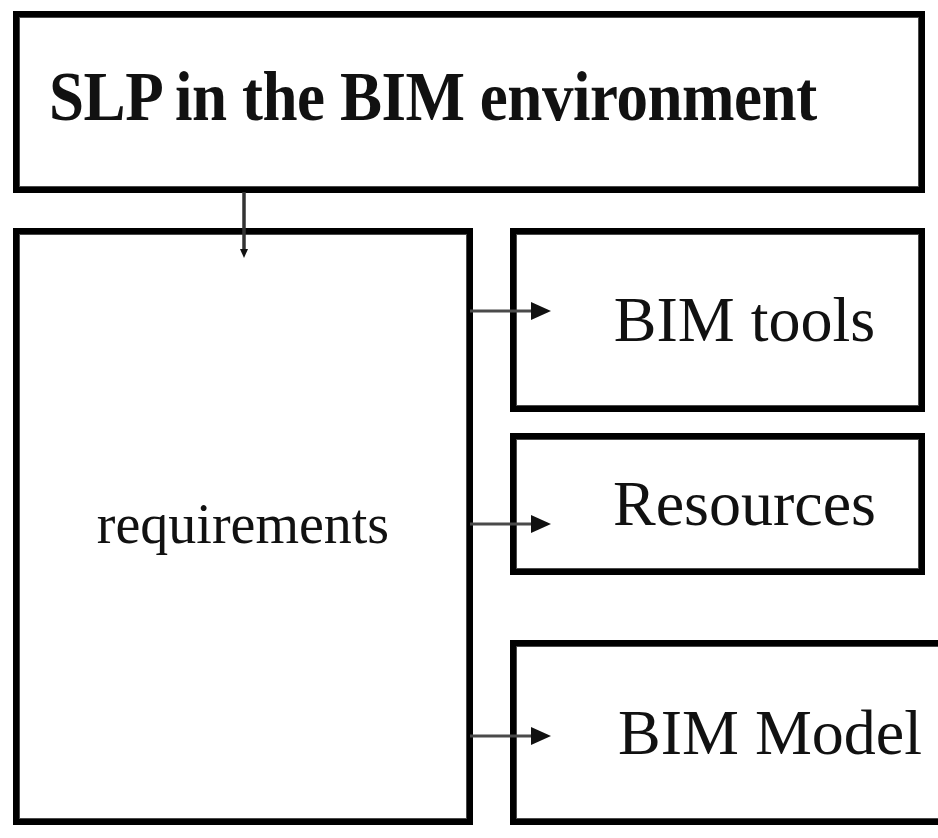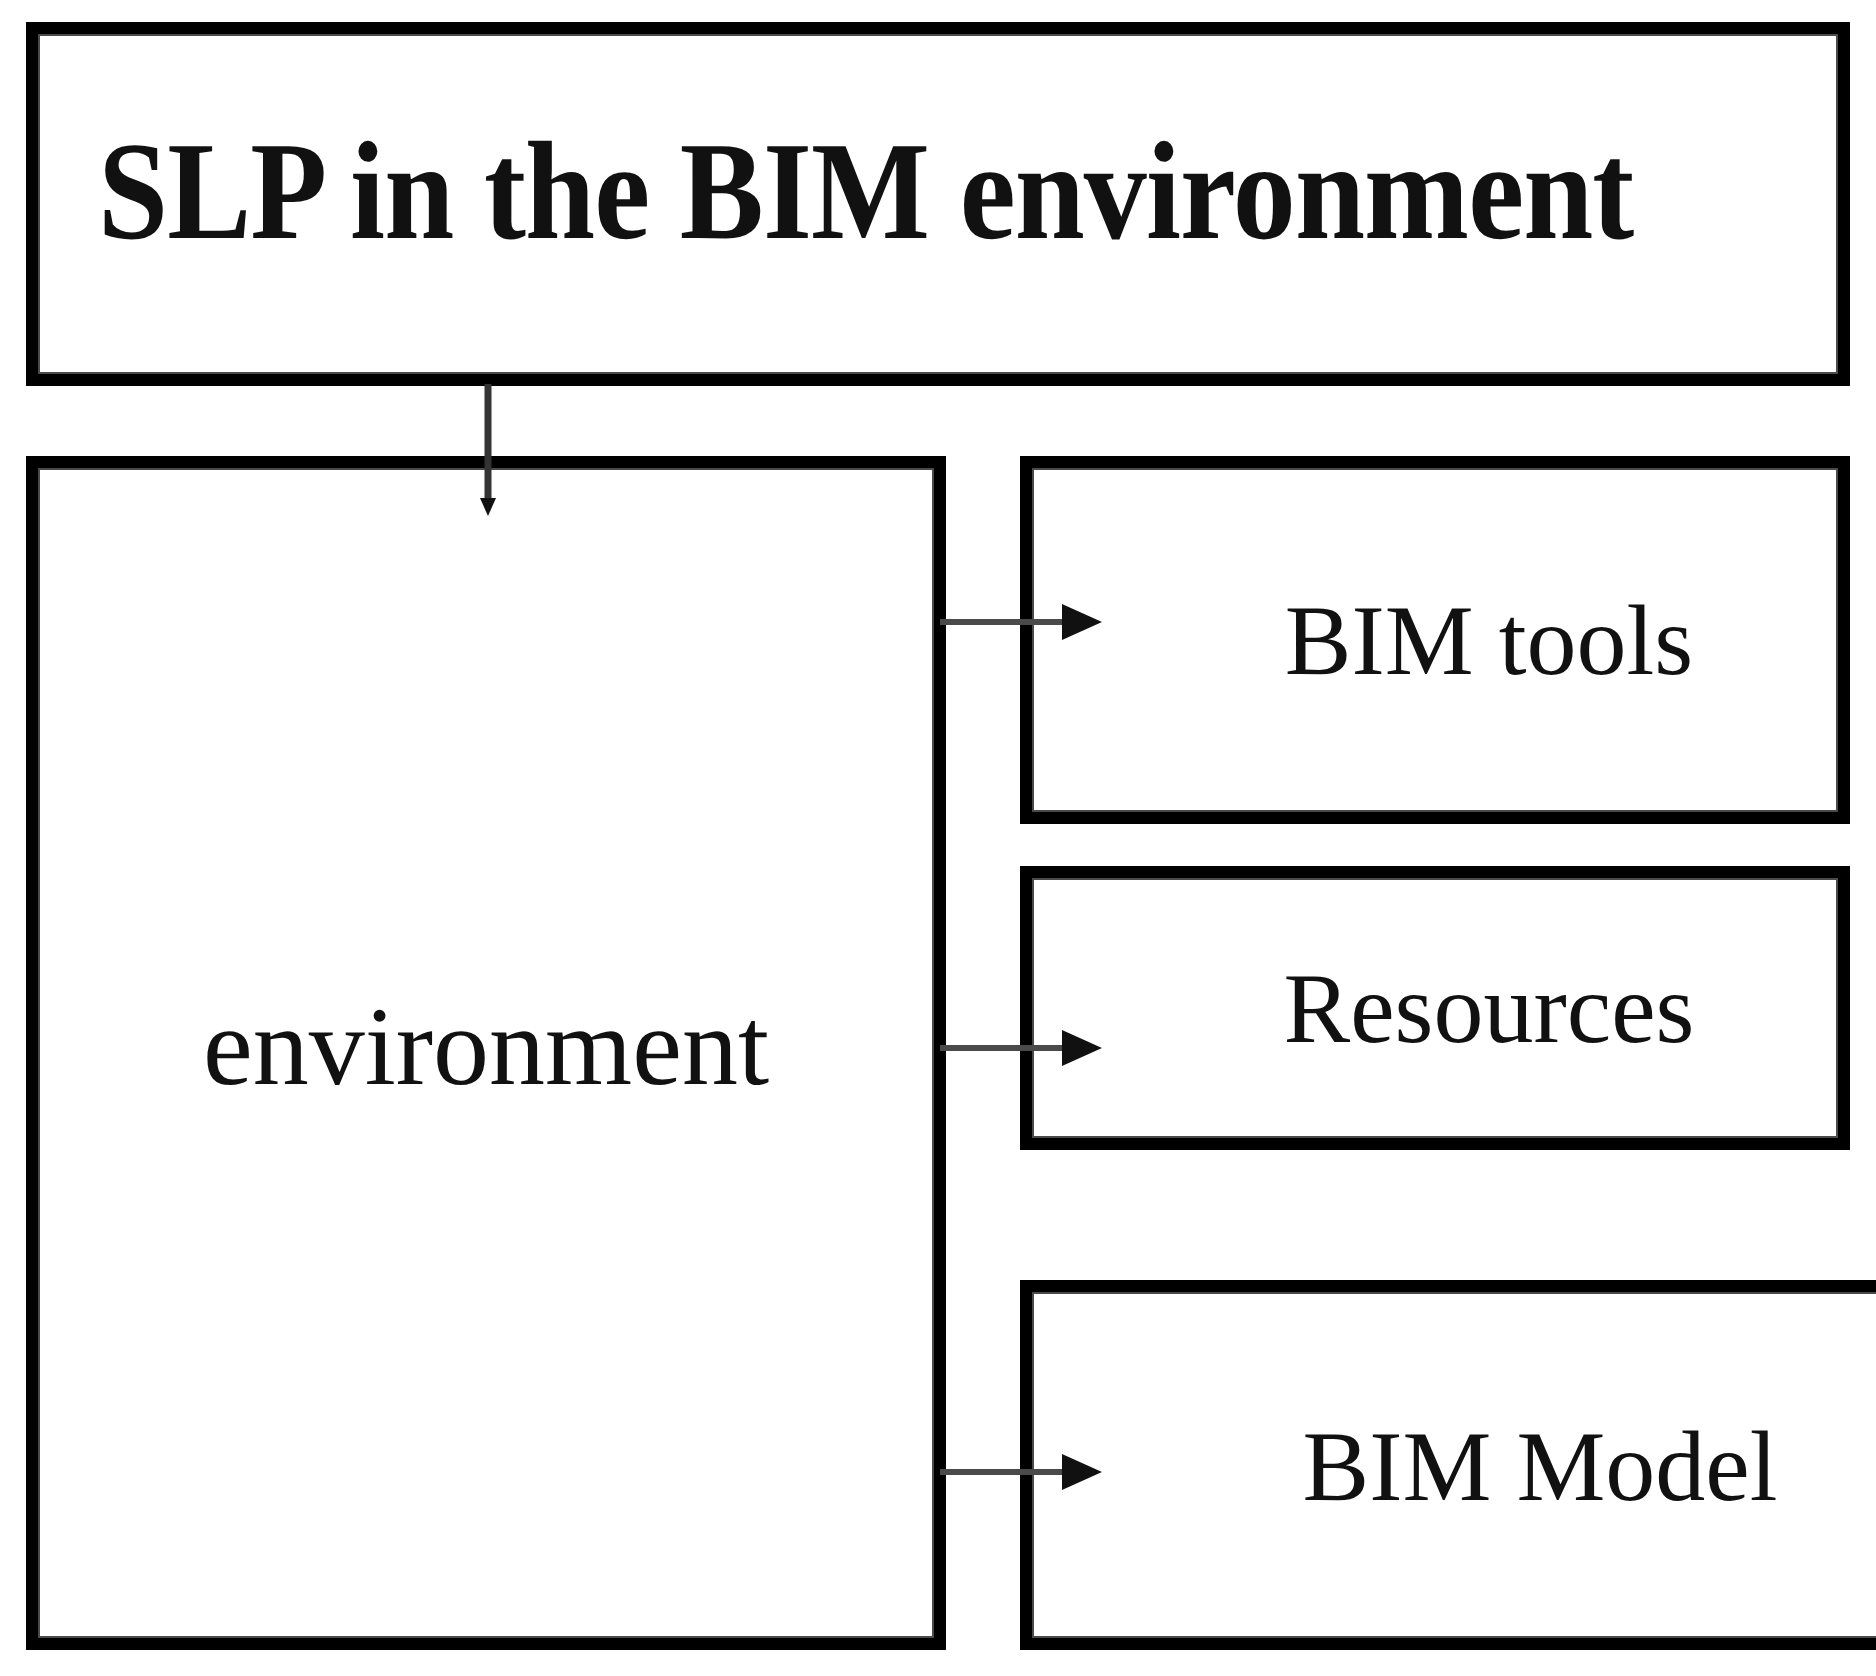--- a/index.html
+++ b/index.html
@@ -90,21 +90,21 @@
     width: 415px;
     height: 142px;
   }
   #bim-model-box {
     left: 510px;
     top: 640px;
     width: 466px;
     height: 185px;
   }
   .right-node .node-label {
-    font-size: 50px;
+    font-size: 64px;
     margin-left: 54px;
   }
 
   
   #connectors {
     position: absolute;
     left: 0;
     top: 0;
     width: 938px;
     height: 838px;
@@ -115,21 +115,21 @@
 </head>
 <body>
 
 <div id="canvas">
 
   <div class="node" id="title-box">
     <span class="node-label">SLP in the BIM environment</span>
   </div>
 
   <div class="node" id="requirements-box">
-    <span class="node-label">environment</span>
+    <span class="node-label">requirements</span>
   </div>
 
   <div class="node right-node" id="bim-tools-box">
     <span class="node-label">BIM tools</span>
   </div>
 
   <div class="node right-node" id="resources-box">
     <span class="node-label">Resources</span>
   </div>
 

